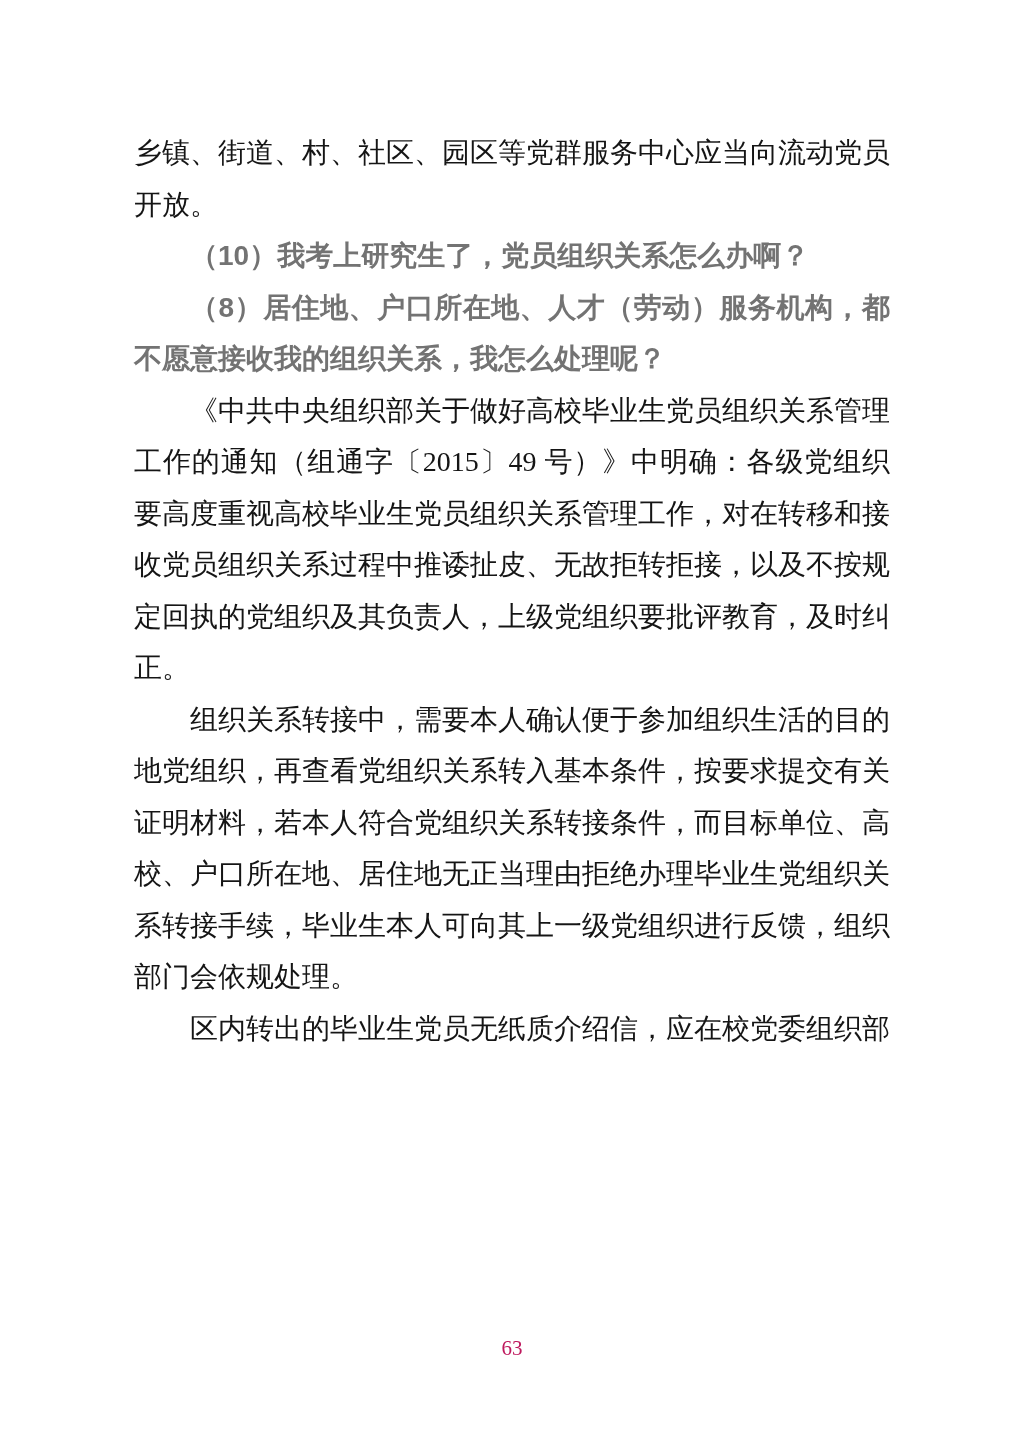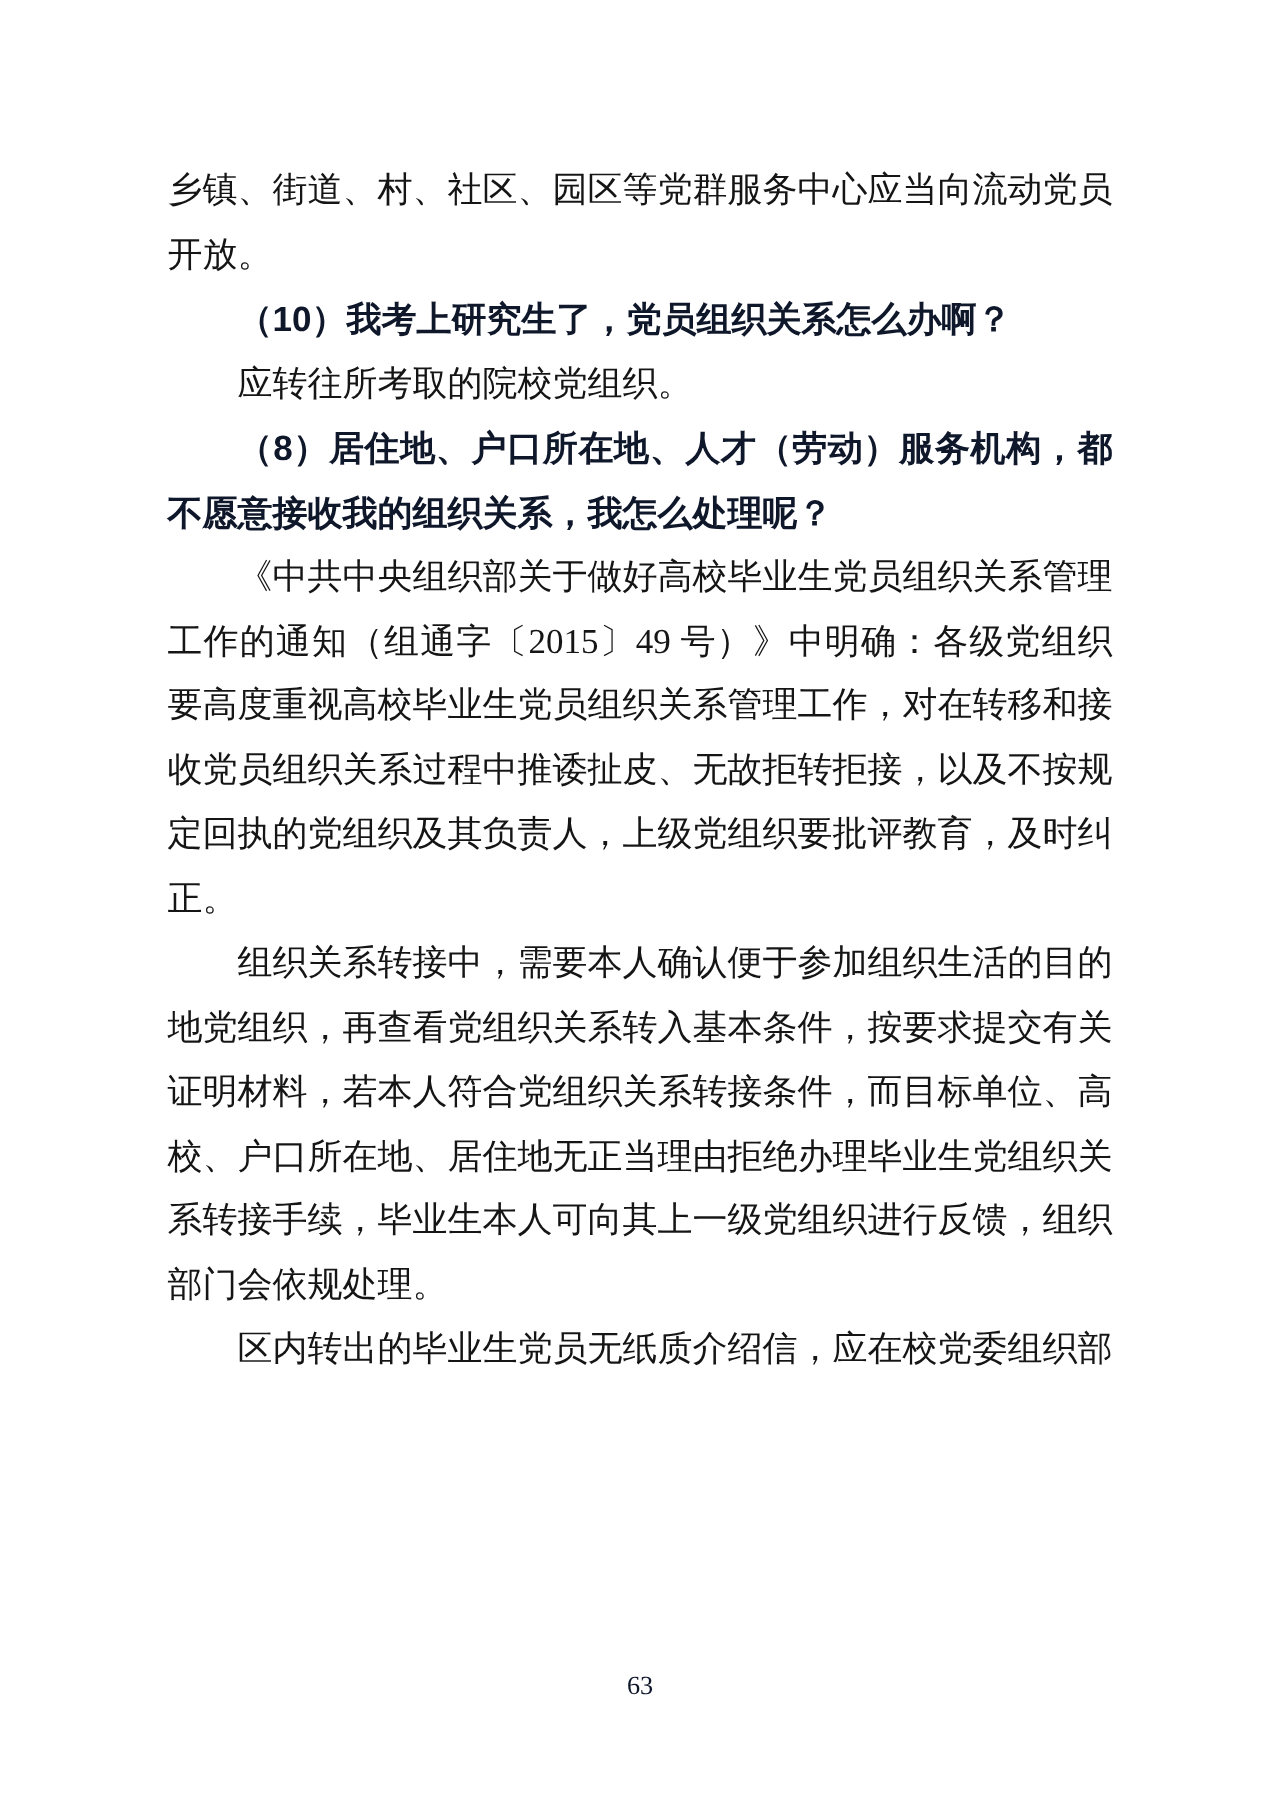--- a/index.html
+++ b/index.html
@@ -39,44 +39,43 @@
     text-justify: inter-character;
     word-break: normal;
     overflow-wrap: normal;
   }
   .indent {
     text-indent: 2em;
   }
   .heading {
     font-family: "Liberation Sans", "DejaVu Sans", sans-serif;
     font-weight: 700;
-    color: #0f172a;
+    color: #737373;
   }
   .footer {
     position: absolute;
     left: 0;
     top: 1336px;
     width: 1024px;
     text-align: center;
     font-family: "Liberation Serif", "DejaVu Serif", serif;
     font-size: 21px;
-    color: #0f172a;
+    color: #be185d;
   }
 </style>
 </head>
 <body>
 
 <div class="page">
 
   <div class="content">
     <p class="para">乡镇、街道、村、社区、园区等党群服务中心应当向流动党员开放。</p>
 
     <p class="para heading indent">（10）我考上研究生了，党员组织关系怎么办啊？</p>
 
-    <p class="para indent">应转往所考取的院校党组织。</p>
 
     <p class="para heading indent">（8）居住地、户口所在地、人才（劳动）服务机构，都不愿意接收我的组织关系，我怎么处理呢？</p>
 
 
     <p class="para indent">《中共中央组织部关于做好高校毕业生党员组织关系管理工作的通知（组通字〔2015〕49 号）》中明确：各级党组织要高度重视高校毕业生党员组织关系管理工作，对在转移和接收党员组织关系过程中推诿扯皮、无故拒转拒接，以及不按规定回执的党组织及其负责人，上级党组织要批评教育，及时纠正。</p>
 
     <p class="para indent">组织关系转接中，需要本人确认便于参加组织生活的目的地党组织，再查看党组织关系转入基本条件，按要求提交有关证明材料，若本人符合党组织关系转接条件，而目标单位、高校、户口所在地、居住地无正当理由拒绝办理毕业生党组织关系转接手续，毕业生本人可向其上一级党组织进行反馈，组织部门会依规处理。</p>
 
 
     <p class="para indent">区内转出的毕业生党员无纸质介绍信，应在校党委组织部</p>

